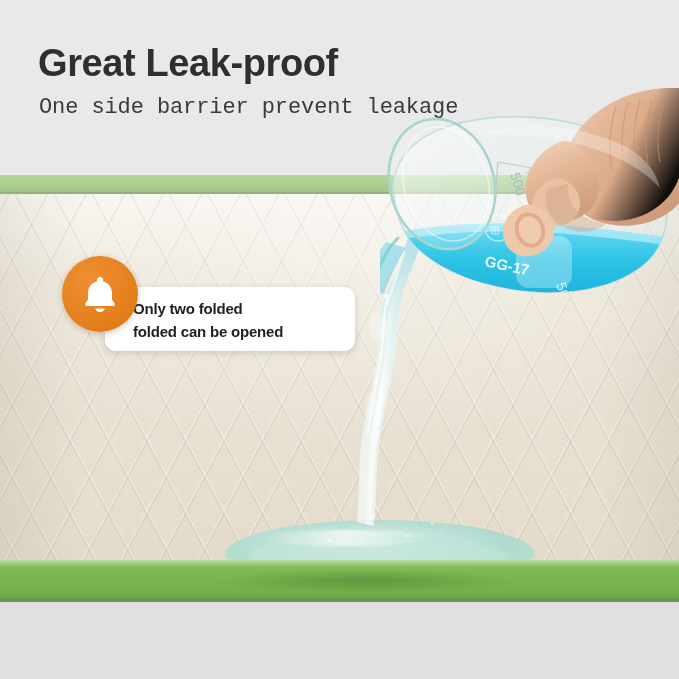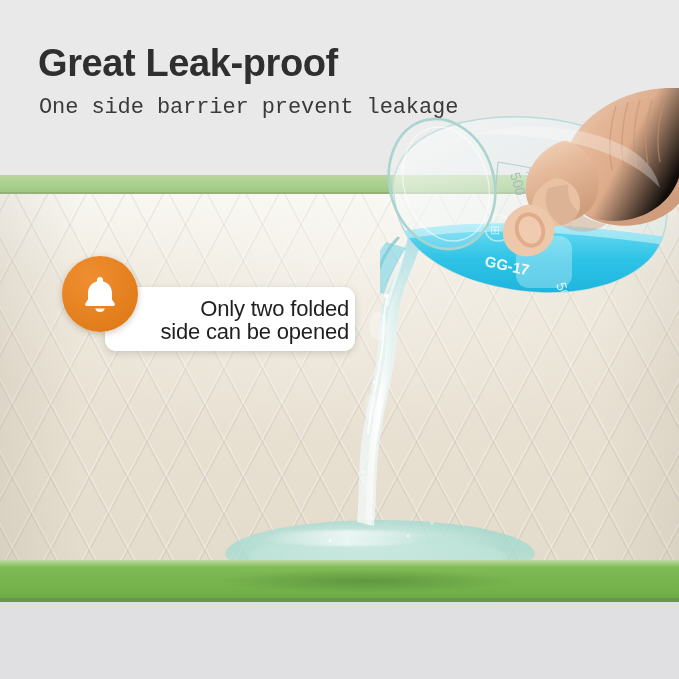--- a/index.html
+++ b/index.html
@@ -185,26 +185,25 @@
     left: 105px; top: 287px;
     width: 250px; height: 64px;
     background: #ffffff;
     border-radius: 11px;
     box-shadow: 0 2px 7px rgba(70,62,50,0.20);
   }
   .callout-text {
     position: absolute;
     left: 133px; top: 297px;
     width: 216px;
-    font-size: 22px;
-    font-weight: normal;
+    font-size: 15px;
+    font-weight: bold;
     line-height: 23px;
     color: #1f1f20;
     letter-spacing: -0.2px;
-    text-align: right;
   }
   .callout-badge {
     position: absolute;
     left: 62px; top: 256px;
     width: 76px; height: 76px;
     border-radius: 50%;
     background: radial-gradient(circle at 36% 30%, #ef8f32 0%, #e5801f 58%, #d9760f 100%);
     box-shadow: 0 2px 6px rgba(90,60,20,0.28);
   }
   .callout-badge svg { position: absolute; left: 20px; top: 18px; }
@@ -362,21 +361,21 @@
       </g>
 
       <path d="M96 46 C140 34 196 36 240 56 C262 66 276 82 280 100
                C262 80 232 64 196 56 C160 48 126 46 96 46 Z" fill="#ffffff" fill-opacity="0.30"></path>
     </svg>
   </div>
 
   <div class="callout-card"></div>
   <div class="callout-text">
     <div>Only two folded</div>
-    <div>side can be opened</div>
+    <div>folded can be opened</div>
   </div>
   <div class="callout-badge">
     <svg width="36" height="40" viewBox="0 0 36 40">
       <path d="M18 3 C19.6 3 21 4.3 21 6 L21 7.2 C26.4 8.6 30 13.3 30 19
                L30 25.5 L32.6 29.4 C33.3 30.5 32.5 32 31.2 32 L4.8 32
                C3.5 32 2.7 30.5 3.4 29.4 L6 25.5 L6 19
                C6 13.3 9.6 8.6 15 7.2 L15 6 C15 4.3 16.4 3 18 3 Z" fill="#ffffff"></path>
       <path d="M13.2 34.4 C13.8 36.6 15.7 38 18 38 C20.3 38 22.2 36.6 22.8 34.4 Z" fill="#ffffff"></path>
     </svg>
   </div>

